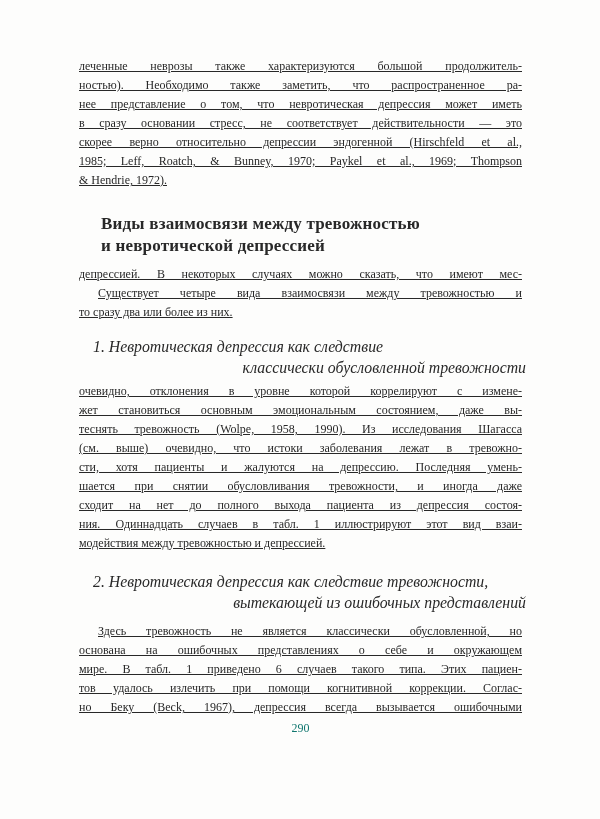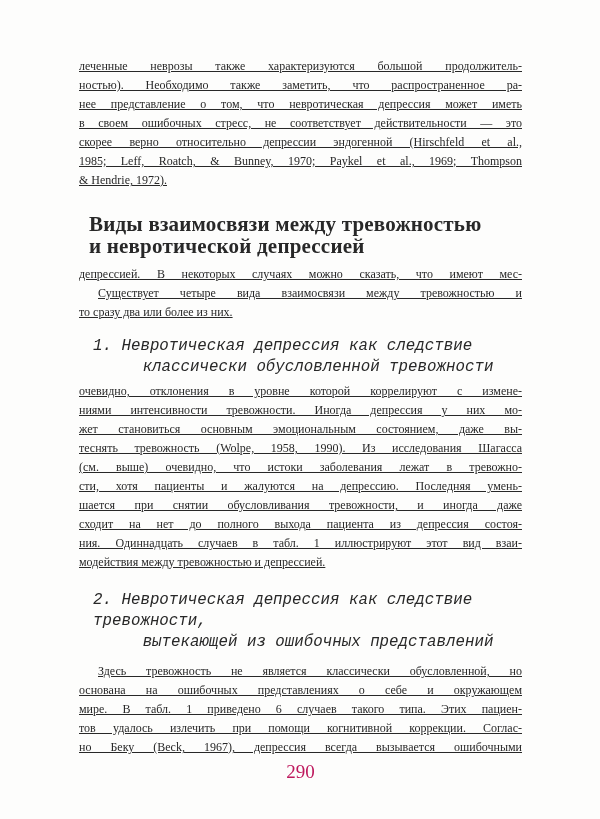--- a/index.html
+++ b/index.html
@@ -33,58 +33,57 @@
     -moz-text-align-last: justify;
     white-space: normal;
   }
   .line.fl { text-indent: 19px; }
   .line.last {
     text-align-last: left;
     -moz-text-align-last: left;
   }
   .heading {
     margin-top: 23px;
-    margin-left: 14px;
-    font-size: 21px;
+    margin-left: 26px;
+    font-size: 17px;
     font-weight: bold;
     line-height: 22px;
     letter-spacing: 0.2px;
   }
   .heading .hline { text-align: left; }
   .subheading {
     font-style: italic;
     font-size: 15.8px;
     line-height: 21px;
-    font-family: Liberation Mono, monospace;
   }
   .subheading .sline1 { margin-left: 18px; text-align: left; }
-  .subheading .sline2 { margin-left: 35px; text-align: center; }
+  .subheading .sline2 { margin-left: 35px; text-align: right; }
   .sub1 { margin-top: 14px; }
   .sub2 { margin-top: 18px; }
   .p2 { margin-top: 8px; }
   .p3 { margin-top: 4px; }
   .p4 { margin-top: 9px; }
   .page-number {
     margin-top: 4px;
     text-align: center;
-    font-size: 19px;
-    color: #be185d;
+    font-size: 12px;
+    color: #0f766e;
   }
 </style>
 </head>
 <body>
 
 <div class="page">
   <div class="text-block">
 
     <div class="para p1">
       <div class="line">леченные неврозы также характеризуются большой продолжитель-</div>
       <div class="line">ностью). Необходимо также заметить, что распространенное ра-</div>
       <div class="line">нее представление о том, что невротическая депрессия может иметь</div>
-      <div class="line">в своем ошибочных стресс, не соответствует действительности — это</div>
+      <div class="line">в сразу основании стресс, не соответствует действительности — это</div>
       <div class="line">скорее верно относительно депрессии эндогенной (Hirschfeld et al.,</div>
       <div class="line">1985; Leff, Roatch, &amp; Bunney, 1970; Paykel et al., 1969; Thompson</div>
       <div class="line last">&amp; Hendrie, 1972).</div>
     </div>
 
     <div class="heading">
       <div class="hline">Виды взаимосвязи между тревожностью</div>
       <div class="hline">и невротической депрессией</div>
     </div>
 
@@ -94,21 +93,20 @@
       <div class="line last">то сразу два или более из них.</div>
     </div>
 
     <div class="subheading sub1">
       <div class="sline1">1. Невротическая депрессия как следствие</div>
       <div class="sline2">классически обусловленной тревожности</div>
     </div>
 
     <div class="para p3">
       <div class="line">очевидно, отклонения в уровне которой коррелируют с измене-</div>
-      <div class="line">ниями интенсивности тревожности. Иногда депрессия у них мо-</div>
       <div class="line">жет становиться основным эмоциональным состоянием, даже вы-</div>
       <div class="line">теснять тревожность (Wolpe, 1958, 1990). Из исследования Шагасса</div>
       <div class="line">(см. выше) очевидно, что истоки заболевания лежат в тревожно-</div>
       <div class="line">сти, хотя пациенты и жалуются на депрессию. Последняя умень-</div>
       <div class="line">шается при снятии обусловливания тревожности, и иногда даже</div>
       <div class="line">сходит на нет до полного выхода пациента из депрессия состоя-</div>
       <div class="line">ния. Одиннадцать случаев в табл. 1 иллюстрируют этот вид взаи-</div>
       <div class="line last">модействия между тревожностью и депрессией.</div>
     </div>
 

